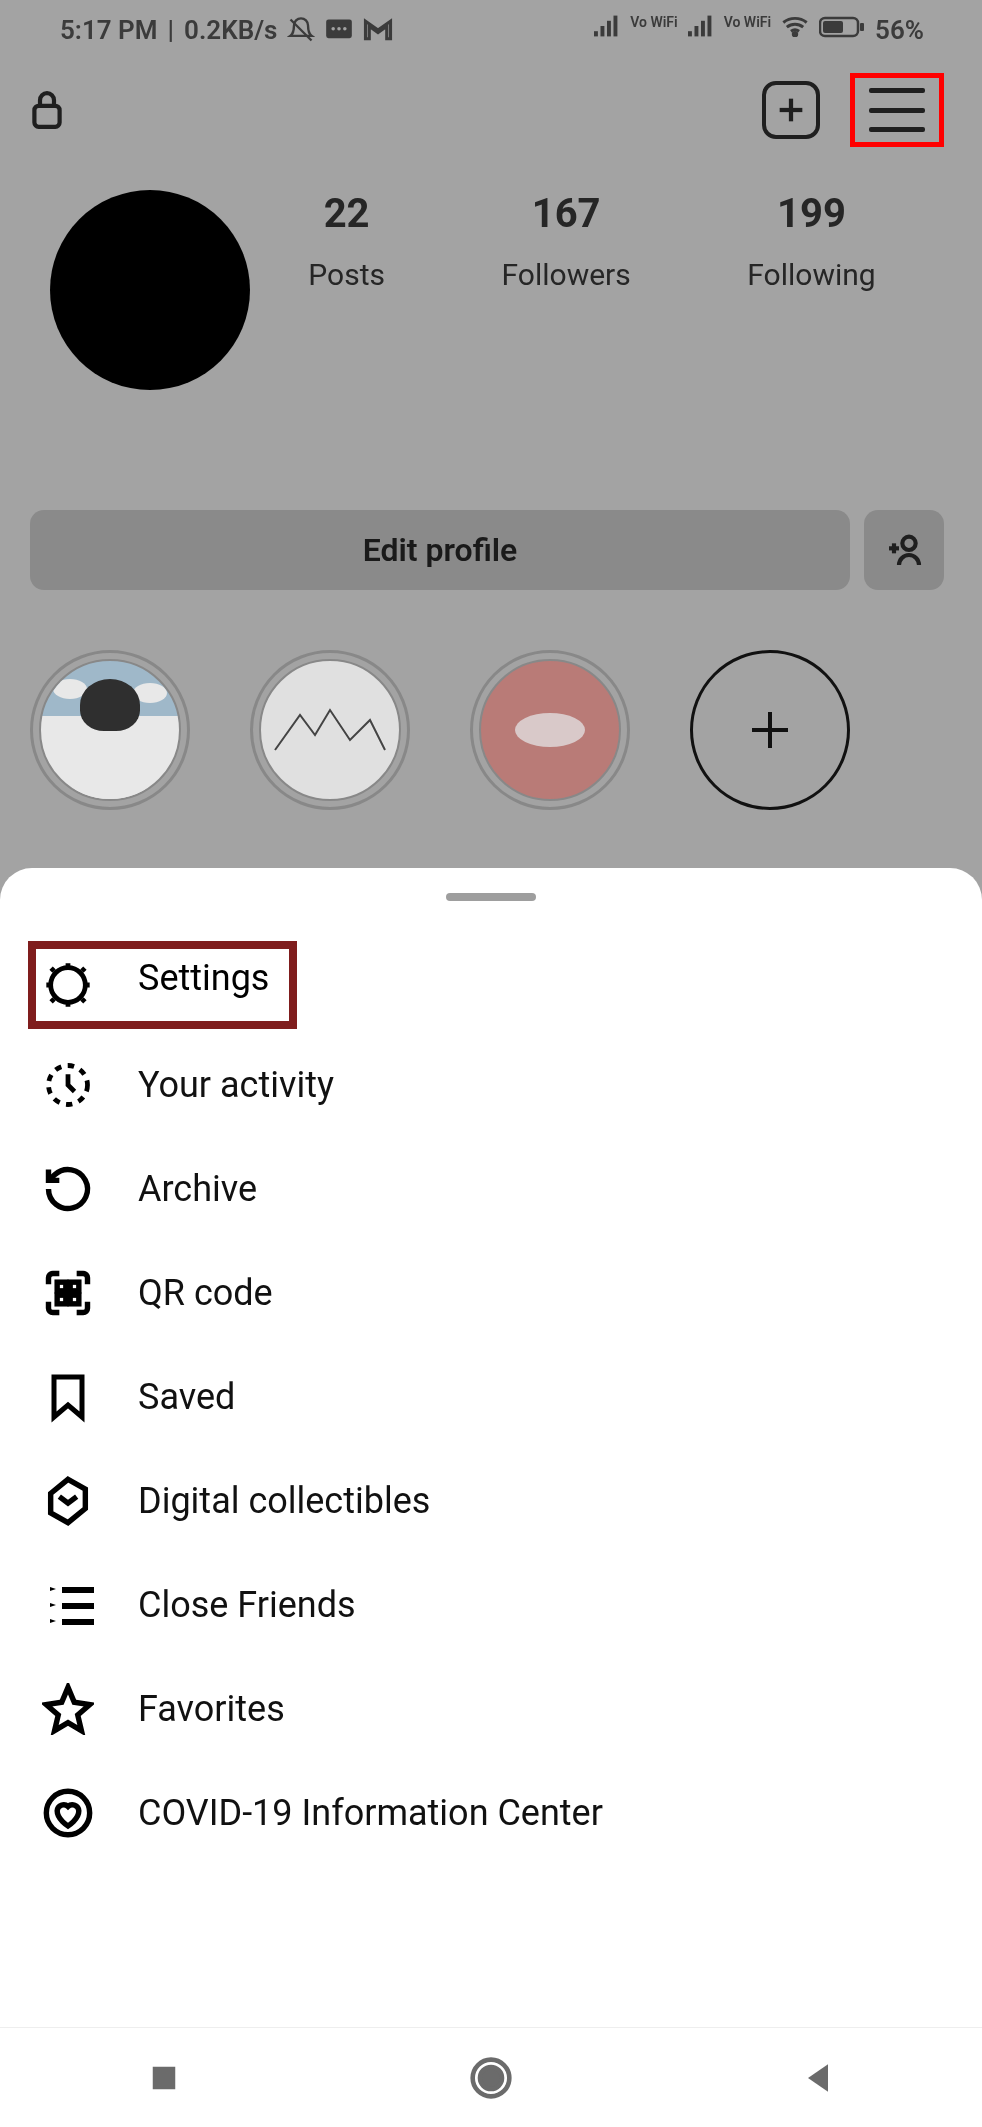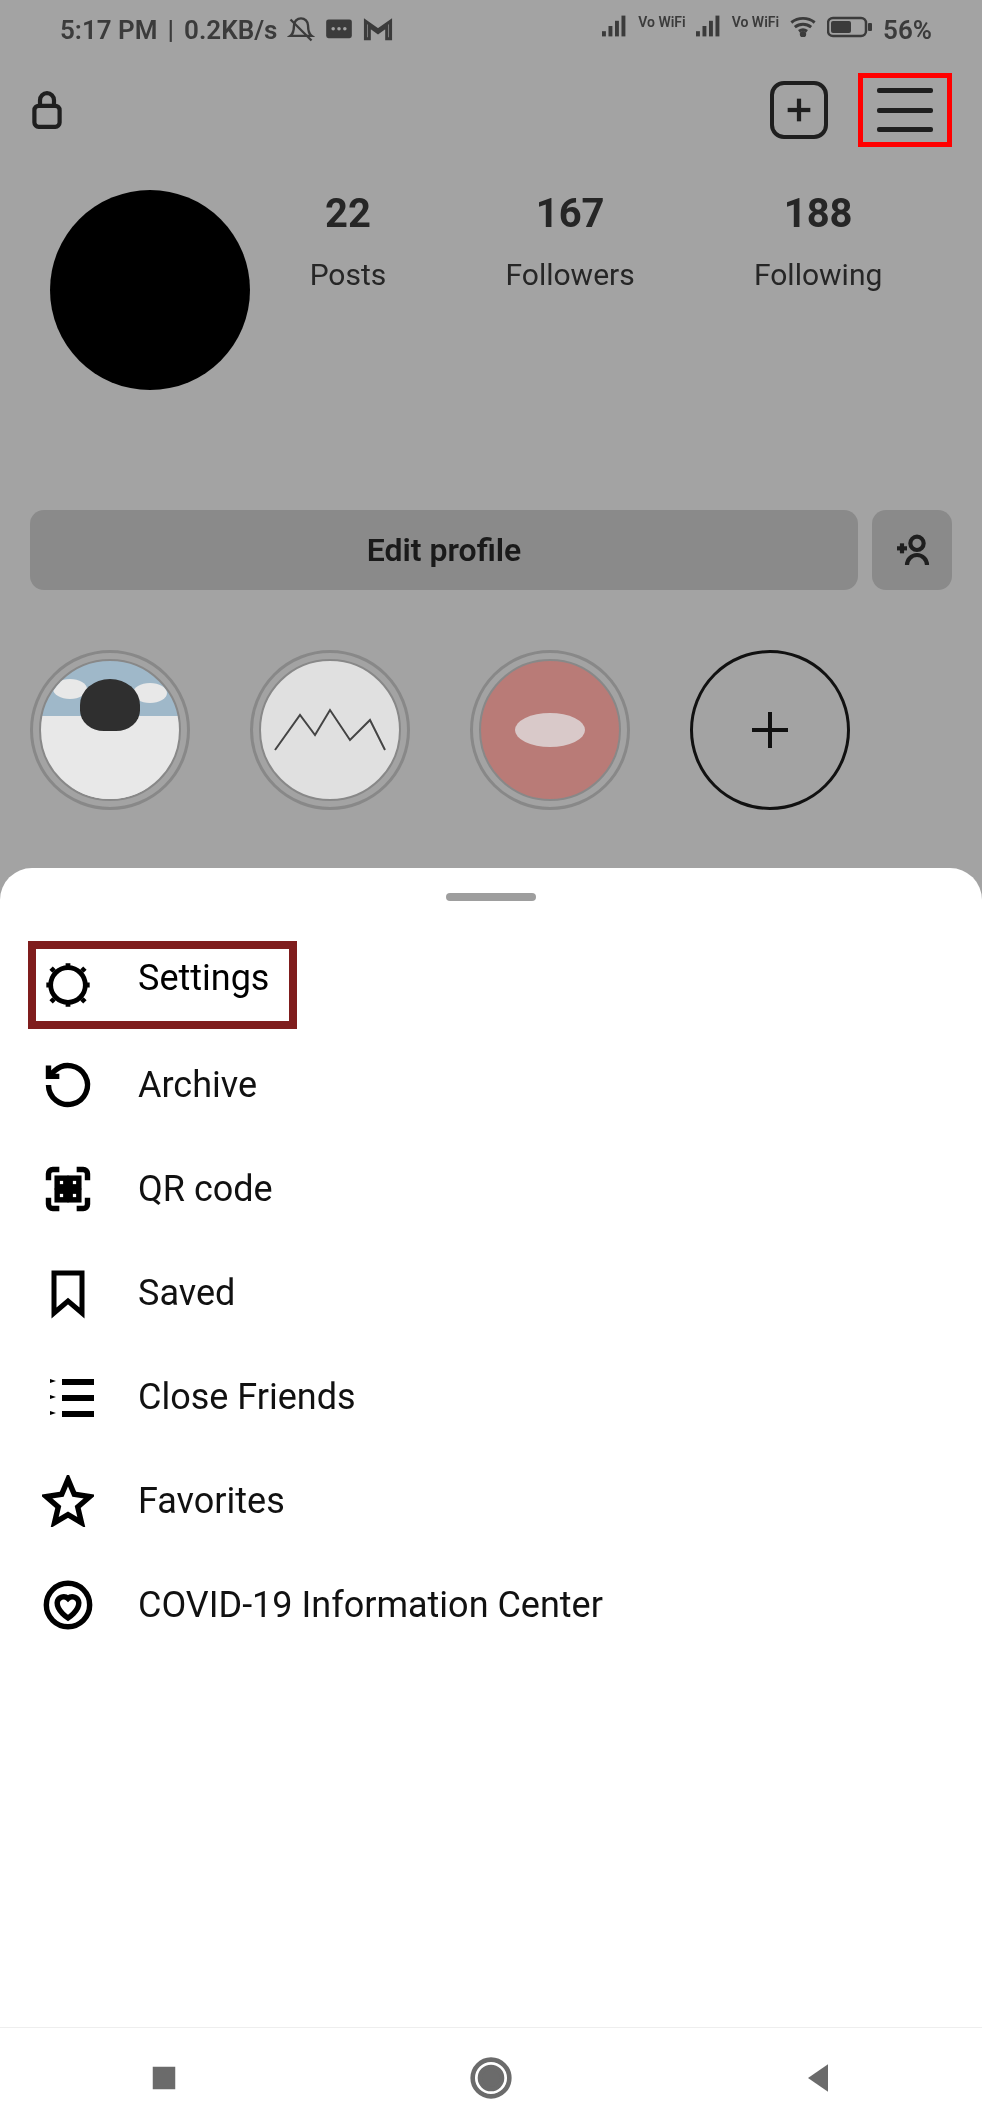--- a/index.html
+++ b/index.html
@@ -12,21 +12,21 @@
     overflow: hidden;
   }
   .dimmed-bg {
     position: absolute;
     top: 0; left: 0; right: 0; bottom: 0;
     background: #a3a3a3;
     z-index: 1;
   }
   .profile-screen {
     position: absolute;
-    top: 0; left: 0; right: 0;
+    top: 0; left: 0; right: 8px;
     z-index: 2;
   }
   
   .status-bar {
     height: 60px;
     display: flex;
     justify-content: space-between;
     align-items: center;
     padding: 0 50px 0 60px;
     font-size: 26px;
@@ -303,21 +303,21 @@
     <div class="stats">
       <div>
         <div class="stat-num">22</div>
         <div class="stat-label">Posts</div>
       </div>
       <div>
         <div class="stat-num">167</div>
         <div class="stat-label">Followers</div>
       </div>
       <div>
-        <div class="stat-num">188</div>
+        <div class="stat-num">199</div>
         <div class="stat-label">Following</div>
       </div>
     </div>
   </div>
 
   <div class="edit-row">
     <div class="edit-btn">
       <span>Edit profile</span>
     </div>
     <div class="discover-btn">
@@ -367,20 +367,29 @@
   <div class="settings-highlight">
     <span class="menu-icon">
       <svg width="52" height="52" viewBox="0 0 24 24" fill="none" stroke="#000" stroke-width="2.2">
           <circle cx="12" cy="12" r="8"></circle>
           <path d="M12 2v2M12 20v2M4.2 4.2l1.4 1.4M18.4 18.4l1.4 1.4M2 12h2M20 12h2M4.2 19.8l1.4-1.4M18.4 5.6l1.4-1.4"></path>
         </svg>
     </span>
     <span style="font-size:36px;">Settings</span>
   </div>
 
+  <div class="menu-item">
+    <span class="menu-icon">
+      <svg width="52" height="52" viewBox="0 0 24 24" fill="none" stroke="#000" stroke-width="2.2">
+          <circle cx="12" cy="12" r="9" stroke-dasharray="3 3"></circle>
+          <path d="M12 7v5l3 3" stroke-dasharray="0"></path>
+        </svg>
+    </span>
+    <span>Your activity</span>
+  </div>
 
   <div class="menu-item">
     <span class="menu-icon">
       <svg width="52" height="52" viewBox="0 0 24 24" fill="none" stroke="#000" stroke-width="2.5">
           <path d="M3 12a9 9 0 1 0 3-6.7L3 8"></path>
           <path d="M3 3v5h5"></path>
         </svg>
     </span>
     <span>Archive</span>
   </div>
@@ -400,20 +409,29 @@
 
   <div class="menu-item">
     <span class="menu-icon">
       <svg width="48" height="52" viewBox="0 0 24 26" fill="none" stroke="#000" stroke-width="2.5">
           <path d="M5 3h14v20l-7-6-7 6z"></path>
         </svg>
     </span>
     <span>Saved</span>
   </div>
 
+  <div class="menu-item">
+    <span class="menu-icon">
+      <svg width="52" height="52" viewBox="0 0 24 24" fill="none" stroke="#000" stroke-width="2.5">
+          <path d="M12 2l8 4.5v9L12 22l-8-4.5v-9z"></path>
+          <path d="M8 10l4 3 4-3"></path>
+        </svg>
+    </span>
+    <span>Digital collectibles</span>
+  </div>
 
   <div class="menu-item">
     <span class="menu-icon">
       <svg width="52" height="44" viewBox="0 0 26 22" fill="#000">
           <path d="M4 2l3 1-3 1zM4 10l3 1-3 1zM4 18l3 1-3 1z"></path>
           <rect x="10" y="2" width="16" height="3"></rect>
           <rect x="10" y="10" width="16" height="3"></rect>
           <rect x="10" y="18" width="16" height="3"></rect>
         </svg>
     </span>

